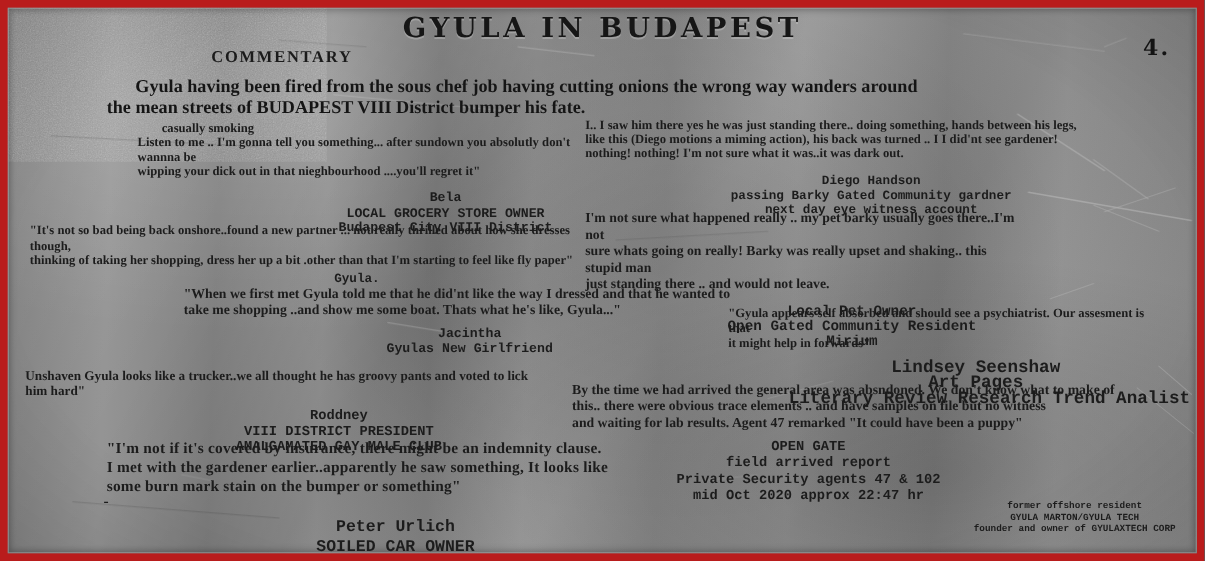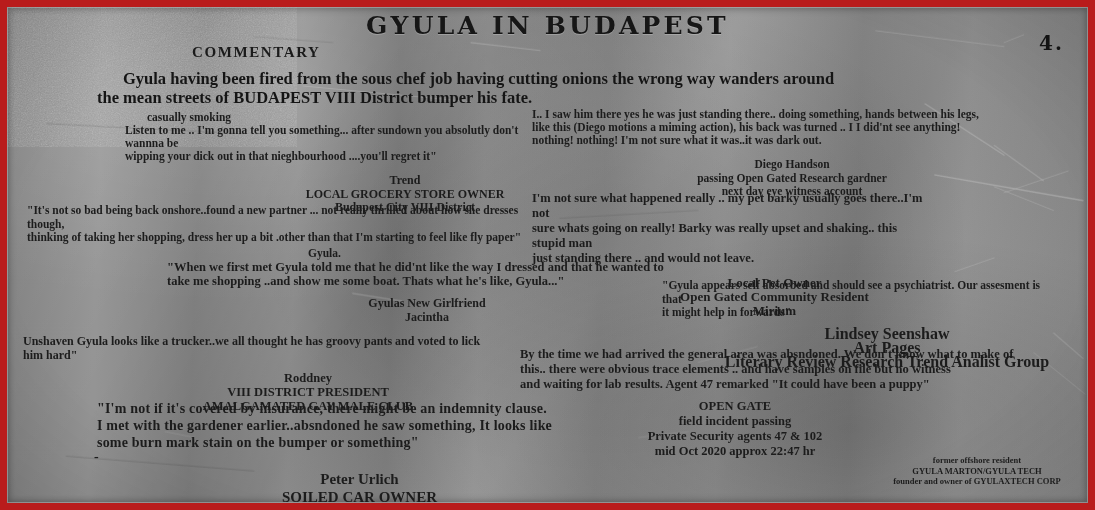--- a/index.html
+++ b/index.html
@@ -79,21 +79,21 @@
 
   
   .quote{
     font-family:"Liberation Serif", serif;
     font-weight:700;color:#1c1c1c;
   }
   .attr{
     font-family:"Liberation Serif", serif;
     font-weight:700;color:#1c1c1c;text-align:center;
   }
-  .attr div{white-space:nowrap;}
+  .attr div{white-space:nowrap;font-family:Liberation Mono, monospace;}
 
   
   #b-bela{left:118px;top:104px;width:430px;}
   #b-bela .hdr{font-size:11.5px;padding-left:22px;line-height:13px;}
   #b-bela .quote{font-size:11.5px;line-height:13px;}
   #b-bela .attr{font-size:12px;line-height:13.5px;margin-top:11px;margin-left:130px;}
 
   #b-diego{left:525px;top:101px;width:530px;}
   #b-diego .quote{font-size:11.5px;line-height:13px;}
   #b-diego .attr{font-size:11.5px;line-height:13.5px;margin-top:11px;margin-left:-10px;}
@@ -185,33 +185,33 @@
     <div class="abs" id="intro">
       <span class="ind">Gyula having been fired from the sous chef job having cutting onions  the wrong way wanders around</span>
       <span>the mean streets of BUDAPEST VIII District bumper his fate.</span>
     </div>
 
     <div class="abs" id="b-bela">
       <div class="hdr quote">casually smoking</div>
       <div class="quote">Listen to me .. I'm gonna tell you something... after sundown you absolutly don't wannna be</div>
       <div class="quote">wipping your dick out in that nieghbourhood  ....you'll regret it"</div>
       <div class="attr">
-        <div>Trend</div>
+        <div>Bela</div>
         <div>LOCAL GROCERY STORE OWNER</div>
         <div>Budapest City  VIII District</div>
       </div>
     </div>
 
     <div class="abs" id="b-diego">
       <div class="quote">I.. I saw him there yes he was just standing there.. doing something, hands between his legs,</div>
-      <div class="quote">like this (Diego motions a miming action), his back was turned .. I I did'nt see anything!</div>
+      <div class="quote">like this (Diego motions a miming action), his back was turned .. I I did'nt see gardener!</div>
       <div class="quote">nothing! nothing! I'm not sure what it was..it was dark out.</div>
       <div class="attr">
         <div>Diego Handson</div>
-        <div>passing Open Gated Research gardner</div>
+        <div>passing Barky Gated Community gardner</div>
         <div>next day eye witness account</div>
       </div>
     </div>
 
     <div class="abs" id="b-gyula">
       <div class="quote">"It's not so bad being back onshore..found a new partner ... not really thrilled  about how she dresses though,</div>
       <div class="quote">thinking of taking her shopping, dress her up a bit .other than that I'm starting to feel like fly paper"</div>
       <div class="attr">
         <div>Gyula.</div>
       </div>
@@ -225,22 +225,22 @@
         <div>Local Pet Owner</div>
         <div>Open Gated Community Resident</div>
         <div>Mirium</div>
       </div>
     </div>
 
     <div class="abs" id="b-jacintha">
       <div class="quote">"When we first met Gyula told me that he did'nt like the way I dressed and that he wanted to</div>
       <div class="quote">take me shopping ..and show me some boat. Thats what he's like, Gyula..."</div>
       <div class="attr">
+        <div>Jacintha</div>
         <div>Gyulas New Girlfriend</div>
-        <div>Jacintha</div>
       </div>
     </div>
 
     <div class="abs" id="b-lindsey">
       <div class="quote">"Gyula appears self absorbed and should see a psychiatrist. Our assesment is that</div>
       <div class="quote">it might help in forwards"</div>
       <div class="attr">
         <div>Lindsey Seenshaw</div>
         <div>Art Pages</div>
         <div>Literary Review Research Trend Analist Group</div>
@@ -255,29 +255,29 @@
         <div>AMALGAMATED GAY MALE CLUB</div>
       </div>
     </div>
 
     <div class="abs" id="b-opengate">
       <div class="quote">By the time we had arrived the general area was absndoned. We don't know what to make of</div>
       <div class="quote">this.. there were obvious trace elements .. and have samples on file but no witness</div>
       <div class="quote">and waiting for lab results. Agent 47 remarked "It could have been a puppy"</div>
       <div class="attr">
         <div>OPEN GATE</div>
-        <div>field incident passing</div>
+        <div>field arrived report</div>
         <div>Private Security agents 47 &amp; 102</div>
         <div>mid Oct 2020  approx 22:47 hr</div>
       </div>
     </div>
 
     <div class="abs" id="b-peter">
       <div class="quote">"I'm not if it's covered by insurance, there might be an indemnity clause.</div>
-      <div class="quote">I met with the gardener earlier..absndoned he saw something, It looks like</div>
+      <div class="quote">I met with the gardener earlier..apparently he saw something, It looks like</div>
       <div class="quote">some burn mark stain on the bumper or something"</div>
       <div class="dash">-</div>
       <div class="attr">
         <div>Peter Urlich</div>
         <div>SOILED CAR OWNER</div>
         <div>OPEN GATE AGENTS FOLLOW UP</div>
 
       </div>
     </div>
 

